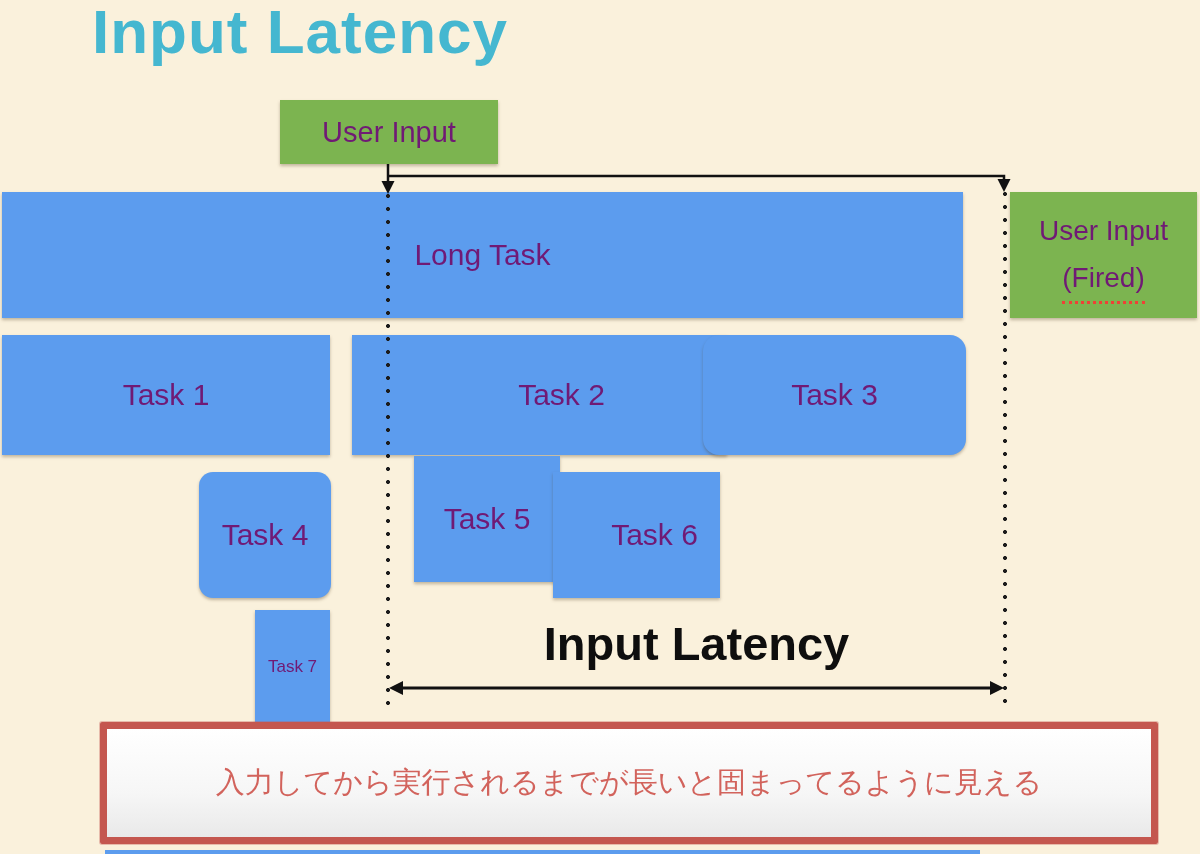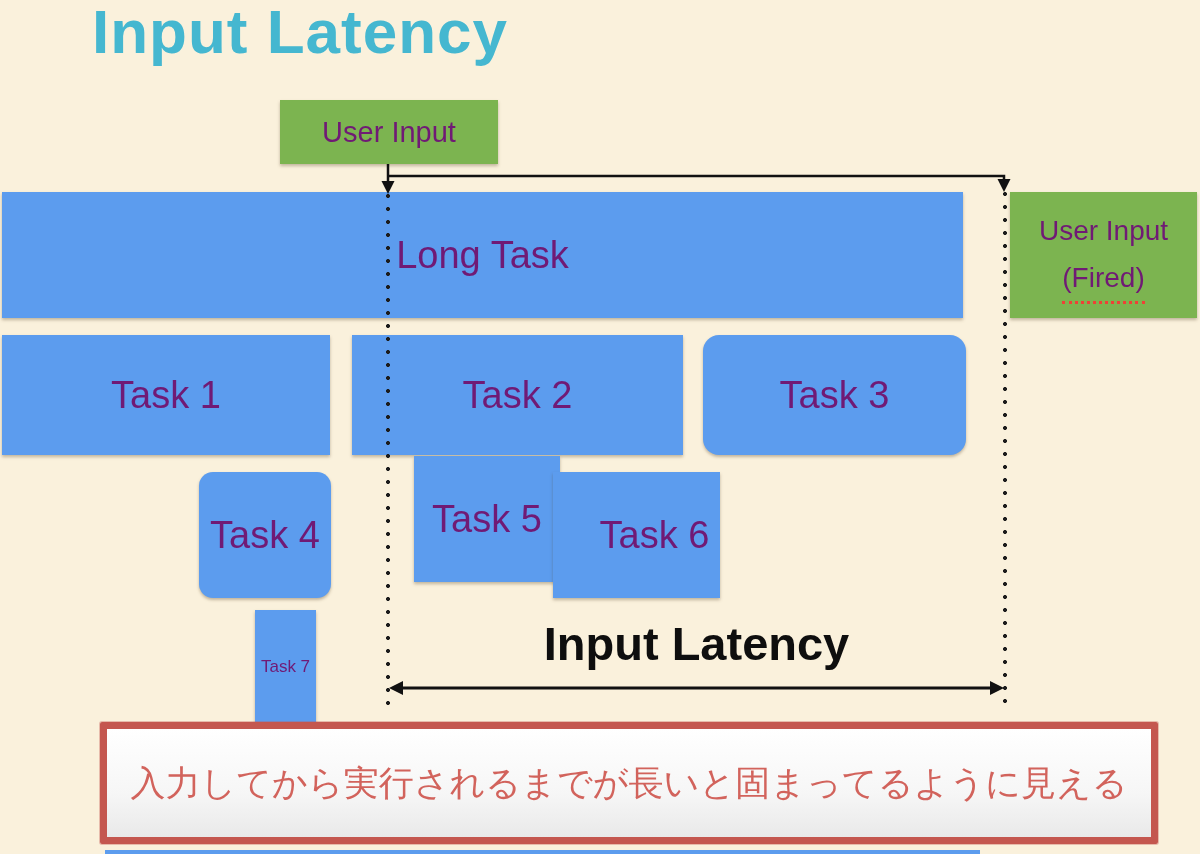--- a/index.html
+++ b/index.html
@@ -11,33 +11,33 @@
   .title {
     position:absolute; left:92px; top:-4px;
     font-size:62px; font-weight:800; color:#45b7d0; letter-spacing:1px;
   }
   .box {
     position:absolute; display:flex; align-items:center; justify-content:center;
     color:#701a75; text-align:center;
     box-shadow:0 2px 3px rgba(90,70,40,0.35);
   }
   .event { background:#7cb450; font-size:29px; z-index:2; }
-  .task  { background:#5c9cee; font-size:38px; z-index:1; }
+  .task  { background:#5c9cee; font-size:30px; z-index:1; }
 
   
   .user-input   { left:280px; top:100px; width:218px; height:64px; }
   .long-task    { left:2px;   top:192px; width:961px; height:126px; }
   .fired        { left:1010px;top:192px; width:187px; height:126px; flex-direction:column; line-height:47px; font-size:28px; }
   .task1 { left:2px;   top:335px; width:328px; height:120px; }
-  .task2 { left:352px; top:335px; width:331px; height:120px; }
+  .task2 { left:352px; top:335px; width:331px; height:120px;padding-left:44px; }
   .task3 { left:703px; top:335px; width:263px; height:120px;border-radius:16px; }
   .task4 { left:199px; top:472px; width:132px; height:126px;border-radius:14px; }
   .task5 { left:414px; top:456px; width:146px; height:126px; }
   .task6 { left:553px; top:472px; width:131px; height:126px;padding-left:36px; }
-  .task7 { left:255px; top:610px; width:61px;  height:114px; font-size:17px; }
+  .task7 { left:255px; top:610px; width:75px;  height:114px; font-size:17px; }
 
   .fired-squiggle {
     display:inline-block;
     border-bottom:3px dotted #ef4136; padding-bottom:0px;
   }
 
   .dotline {
     position:absolute; width:4px; z-index:3;
     background-image:radial-gradient(circle at 2px 2px, #1c1c1c 1.9px, transparent 2.2px);
     background-size:4px 13px; background-repeat:repeat-y;
@@ -58,21 +58,21 @@
 
   .annotation {
     position:absolute; left:100px; top:722px; width:1058px; height:122px;
     border:7px solid #c4574f; border-radius:2px;
     background:linear-gradient(180deg,#ffffff 0%,#f6f6f6 60%,#e9e9e9 100%);
     box-shadow:0 0 0 1px rgba(196,87,79,0.35);
     display:flex; align-items:center; justify-content:center;
     z-index:6; box-sizing:border-box;
   }
   .annotation-text {
-    color:#d2635c; font-size:35px; white-space:nowrap;
+    color:#d2635c; font-size:29px; white-space:nowrap;
   }
 
   .bottom-strip {
     position:absolute; left:105px; top:850px; width:875px; height:4px;
     background:#5c9cee; z-index:0;
   }
 </style>
 </head>
 <body>
 

